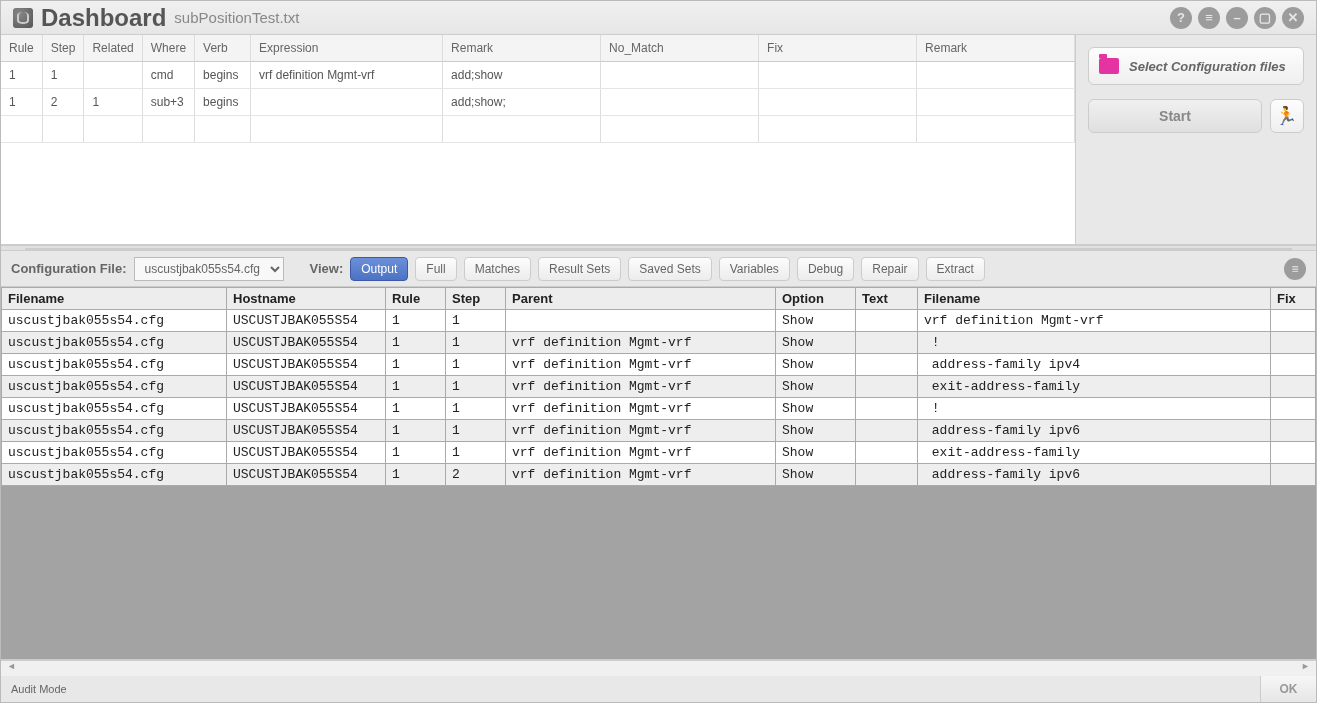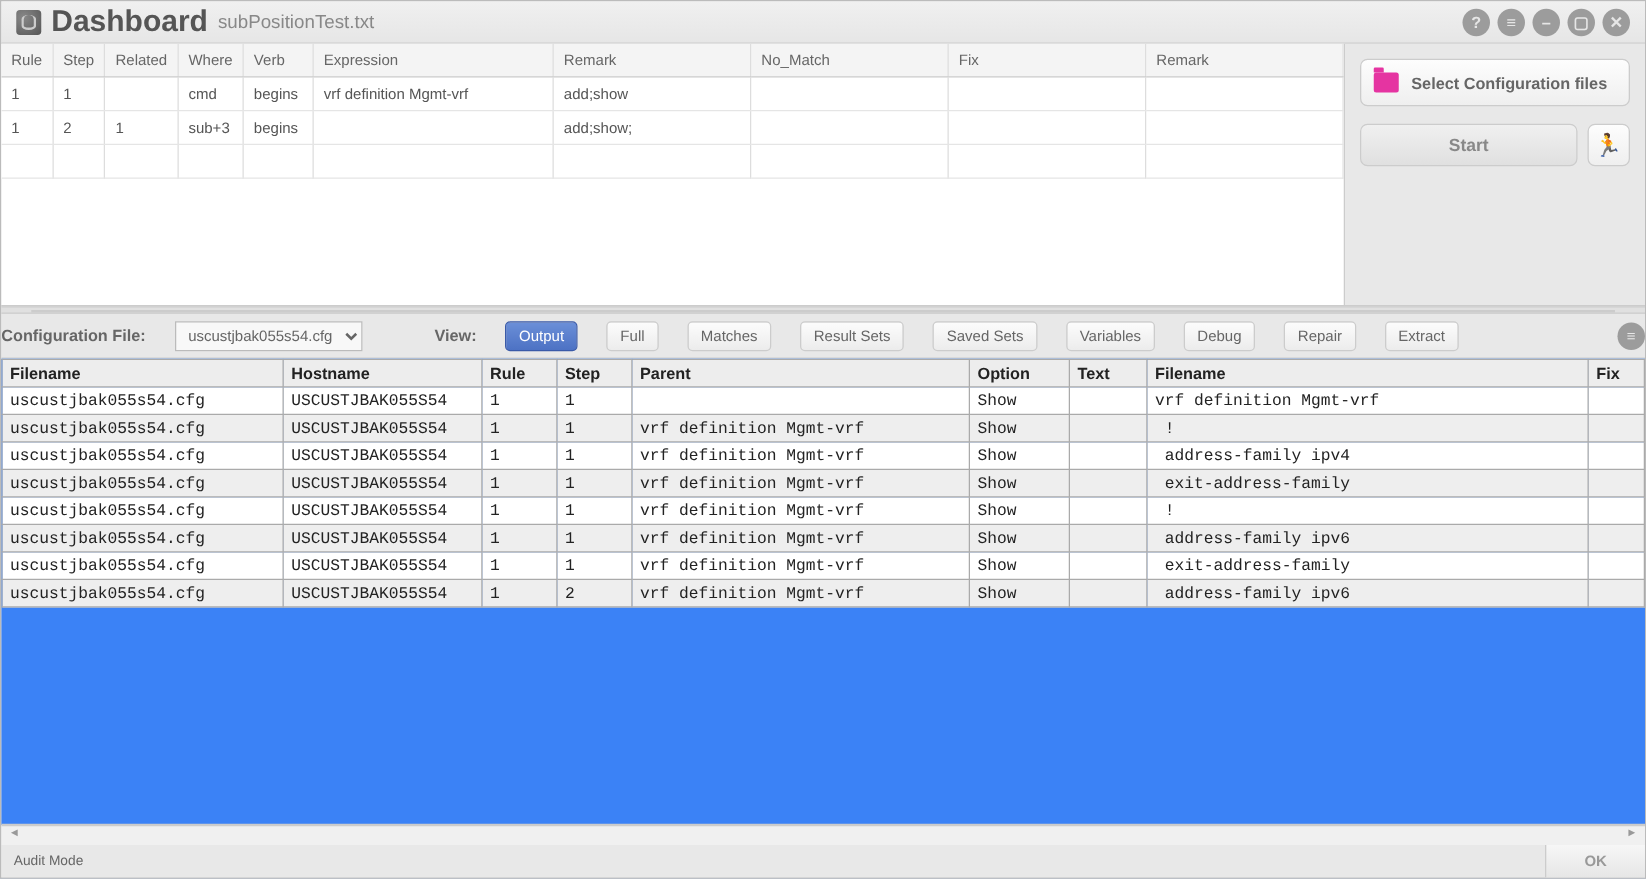--- a/index.html
+++ b/index.html
@@ -116,20 +116,21 @@
   background: linear-gradient(#fdfdfd,#efefef);
   border: 1px solid #ccc;
   border-radius: 6px;
   display: flex;
   align-items: center;
   padding: 0 10px;
   cursor: pointer;
   color: #666;
   font-size: 13px;
   font-weight: bold;
+  font-style: italic;
 }
 .side-btn .icon-box {
   width: 20px; height: 16px;
   border-radius: 2px;
   margin-right: 10px;
   position: relative;
 }
 .icon-pink { background: #e534a1; }
 .icon-pink::before { content:""; position:absolute; left:0; top:-4px; width:8px; height:4px; background:#e534a1; border-radius:1px 1px 0 0;}
 .icon-blue { background: #3a9be8; }
@@ -169,22 +170,22 @@
 }
 .divider::after {
   content:"";
   position:absolute; left:24px; right:24px; top:2px; height:2px;
   background:#ccc;
 }
 .toolbar {
   height: 36px;
   display: flex;
   align-items: center;
-  padding: 0 0;
-  gap: 23px;
+  padding: 0 10px;
+  gap: 7px;
   background: #e8e8e8;
   border-bottom: 1px solid #ccc;
 }
 .toolbar .lbl { color:#666; font-weight:bold; font-size:13px;}
 .toolbar select {
   height: 24px;
   padding: 0 6px;
   border: 1px solid #bbb;
   background: #f8f8f8;
   color: #666;
@@ -205,21 +206,21 @@
   background: linear-gradient(#6b8fd8,#4d72c4);
   color: #fff;
   border-color: #3a5aa8;
 }
 .toolbar .spacer{flex:1;}
 .menu-dot {
   width:22px;height:22px;border-radius:50%;background:#9c9c9c;color:#e8e8e8;display:flex;align-items:center;justify-content:center;cursor:pointer;font-weight:bold;
 }
 .output-area {
   flex: 1;
-  background: #3b82f6;
+  background: #a3a3a3;
   overflow: auto;
   border-bottom:1px solid #ccc;
 }
 .output-table {
   width: 100%;
   border-collapse: collapse;
   font-family: "Courier New", monospace;
   font-size: 13px;
 }
 .output-table th, .output-table td {
@@ -256,21 +257,21 @@
   height: 26px;
   display: flex;
   align-items: center;
   padding: 0 10px;
   background: #e8e8e8;
   font-size: 11px;
   color: #666;
 }
 .statusbar .spacer{flex:1;}
 .ok-btn {
-  width: 80px; height: 20px;
+  width: 56px; height: 20px;
   background: linear-gradient(#f6f6f6,#e6e6e6);
   border-left: 1px solid #ccc;
   display:flex;align-items:center;justify-content:center;
   color:#999;font-weight:bold;font-size:12px;cursor:pointer;
   margin-right:-10px;
   height:26px;
   margin-left:44px;
 }
 </style>
 </head>

